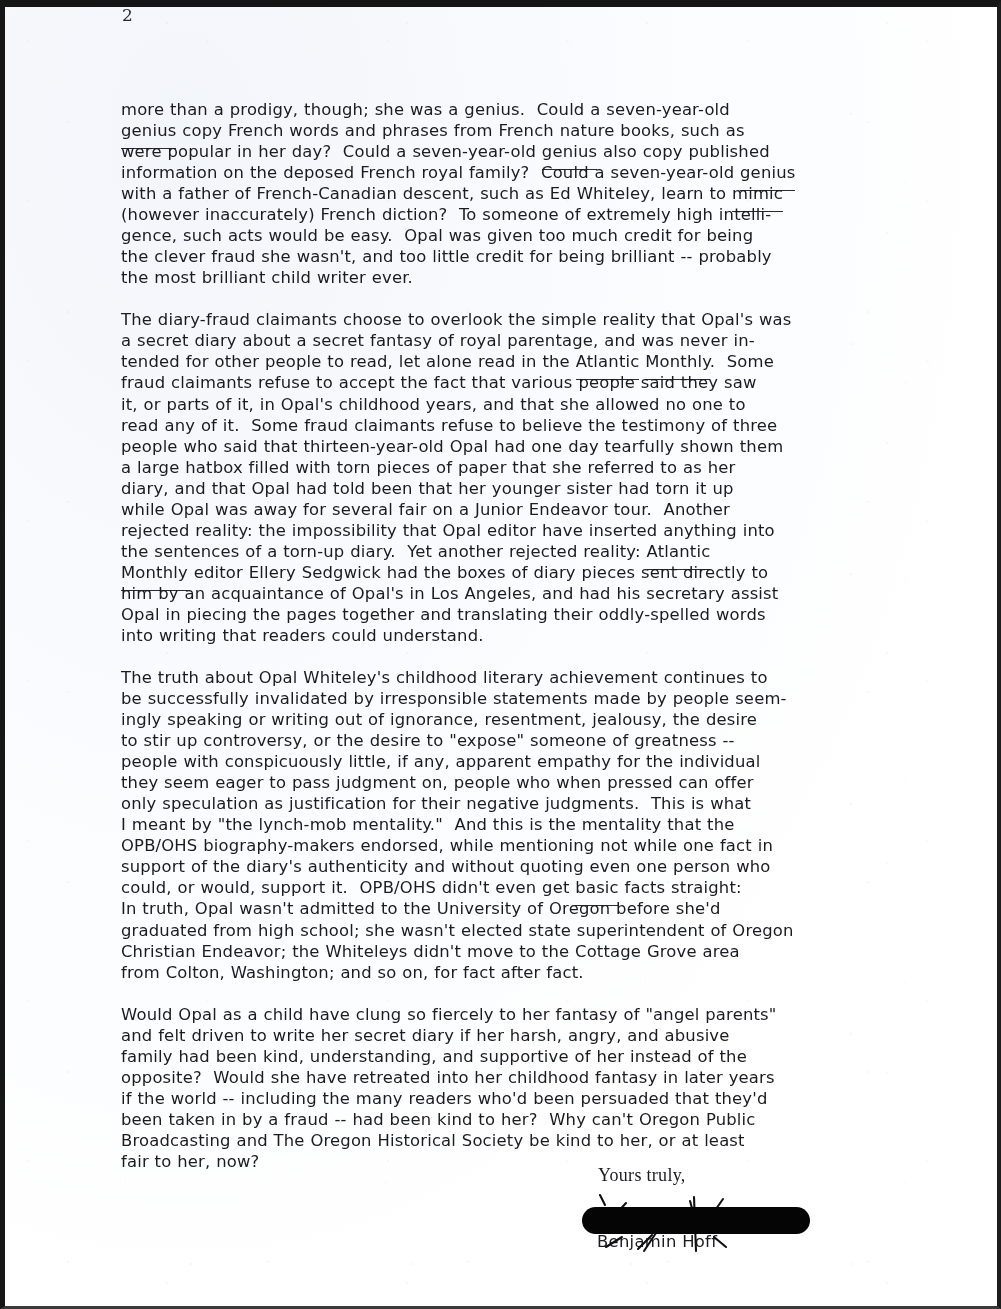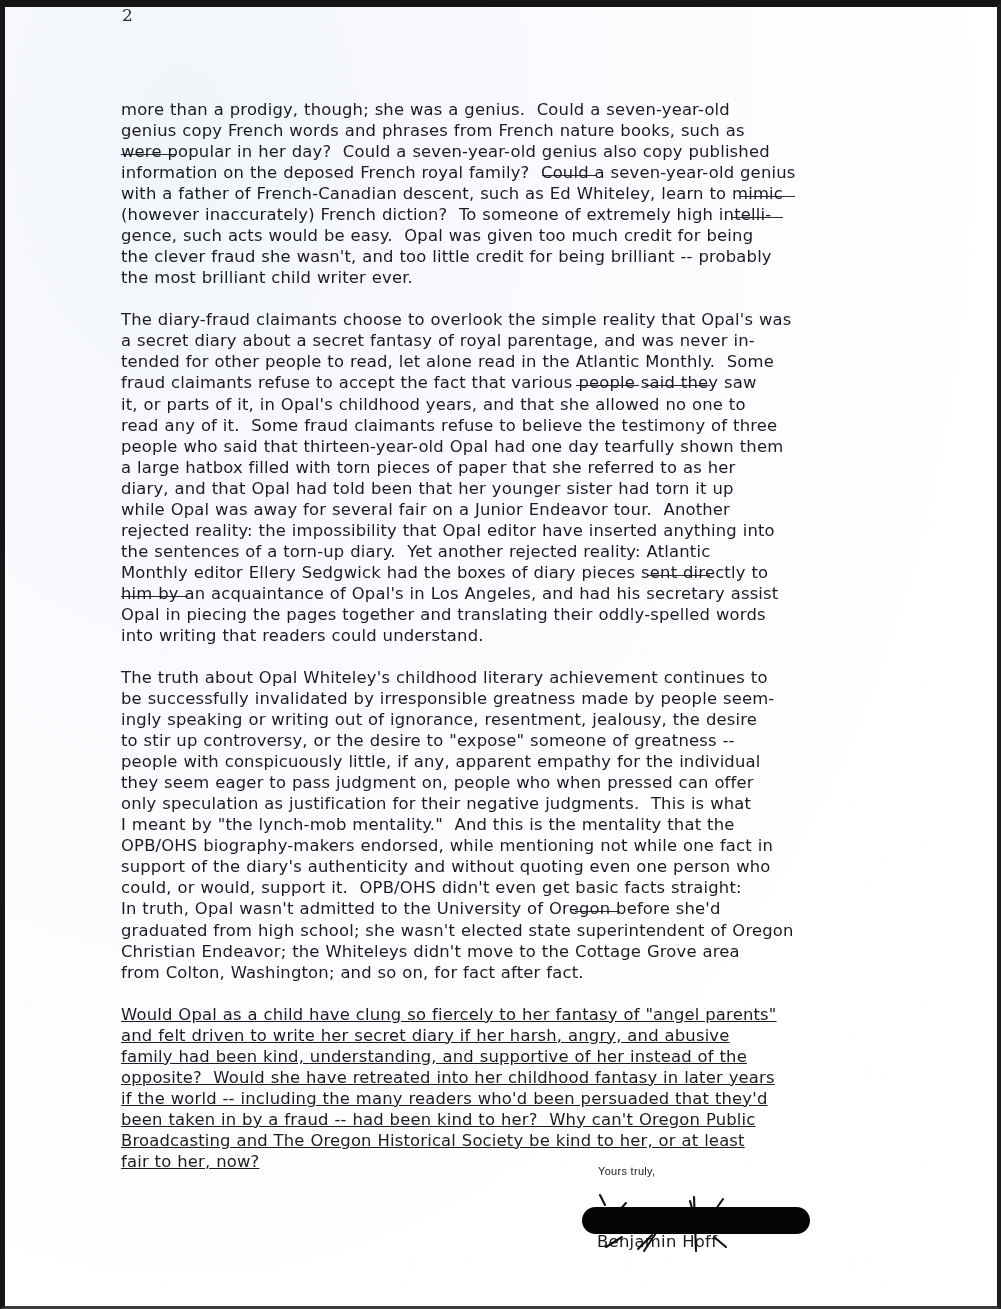--- a/index.html
+++ b/index.html
@@ -56,32 +56,32 @@
   .para {
     font-family: "DejaVu Sans", sans-serif;
     font-size: 16.4px;
     line-height: 21.05px;
     color: #1b1b22;
     letter-spacing: 0.18px;
     white-space: pre-wrap;
     margin: 0 0 20.9px 0;
     word-spacing: 0.4px;
   }
-  .para:last-of-type { margin-bottom: 0; text-decoration: underline; }
+  .para:last-of-type { margin-bottom: 0; }
   .u {
     border-bottom: 1.6px solid #2a2a3a;
-    padding-bottom: 14px;
+    padding-bottom: 8px;
   }
   #closing {
     position: absolute;
     left: 598px;
     top: 1165px;
     z-index: 10;
-    font-family: Liberation Sans, sans-serif;
-    font-size: 11px;
+    font-family: Liberation Serif, serif;
+    font-size: 18px;
     color: #1b1b22;
     letter-spacing: 0.3px;
   }
   #signature-area {
     position: absolute;
     left: 578px;
     top: 1193px;
     width: 300px;
     height: 62px;
     z-index: 12;
@@ -159,21 +159,21 @@
 <span>a large hatbox filled with torn pieces of paper that she referred to as her</span>
 <span>diary, and that Opal had told been that her younger sister had torn it up</span>
 <span>while Opal was away for several fair on a Junior Endeavor tour.  Another</span>
 <span>rejected reality: the impossibility that Opal editor have inserted anything into</span>
 <span>the sentences of a torn-up diary.  Yet another rejected reality: </span><span class="u">Atlantic</span>
 <span class="u">Monthly</span><span> editor Ellery Sedgwick had the boxes of diary pieces sent directly to</span>
 <span>him by an acquaintance of Opal's in Los Angeles, and had his secretary assist</span>
 <span>Opal in piecing the pages together and translating their oddly-spelled words</span>
 <span>into writing that readers could understand.</span></p>
     <p class="para" id="para-2"><span>The truth about Opal Whiteley's childhood literary achievement continues to</span>
-<span>be successfully invalidated by irresponsible greatness made by people seem-</span>
+<span>be successfully invalidated by irresponsible statements made by people seem-</span>
 <span>ingly speaking or writing out of ignorance, resentment, jealousy, the desire</span>
 <span>to stir up controversy, or the desire to "expose" someone of greatness --</span>
 <span>people with conspicuously little, if any, apparent empathy for the individual</span>
 <span>they seem eager to pass judgment on, people who when pressed can offer</span>
 <span>only speculation as justification for their negative judgments.  This is what</span>
 <span>I meant by "the lynch-mob mentality."  And this is the mentality that the</span>
 <span>OPB/OHS biography-makers endorsed, while mentioning not while one fact in</span>
 <span>support of the diary's authenticity and without quoting even one person who</span>
 <span>could, or would, support it.  OPB/OHS didn't even get </span><span class="u">basic</span><span> facts straight:</span>
 <span>In truth, Opal wasn't admitted to the University of Oregon before she'd</span>

